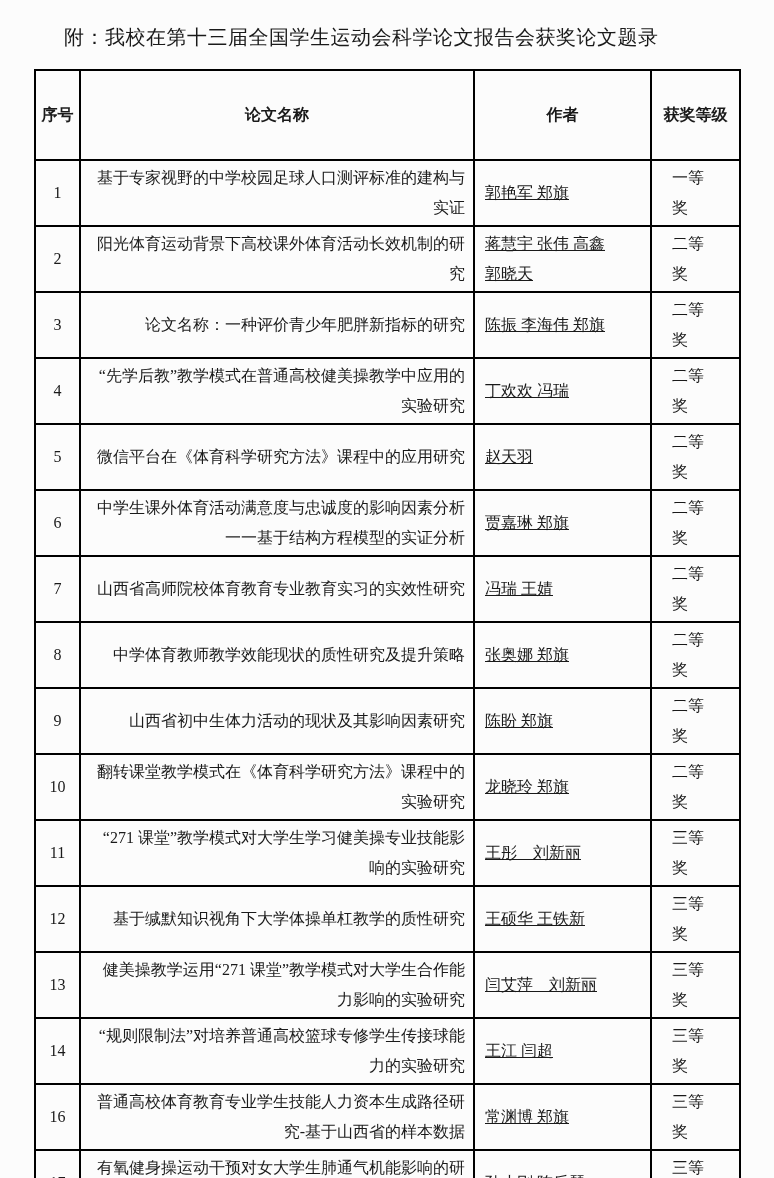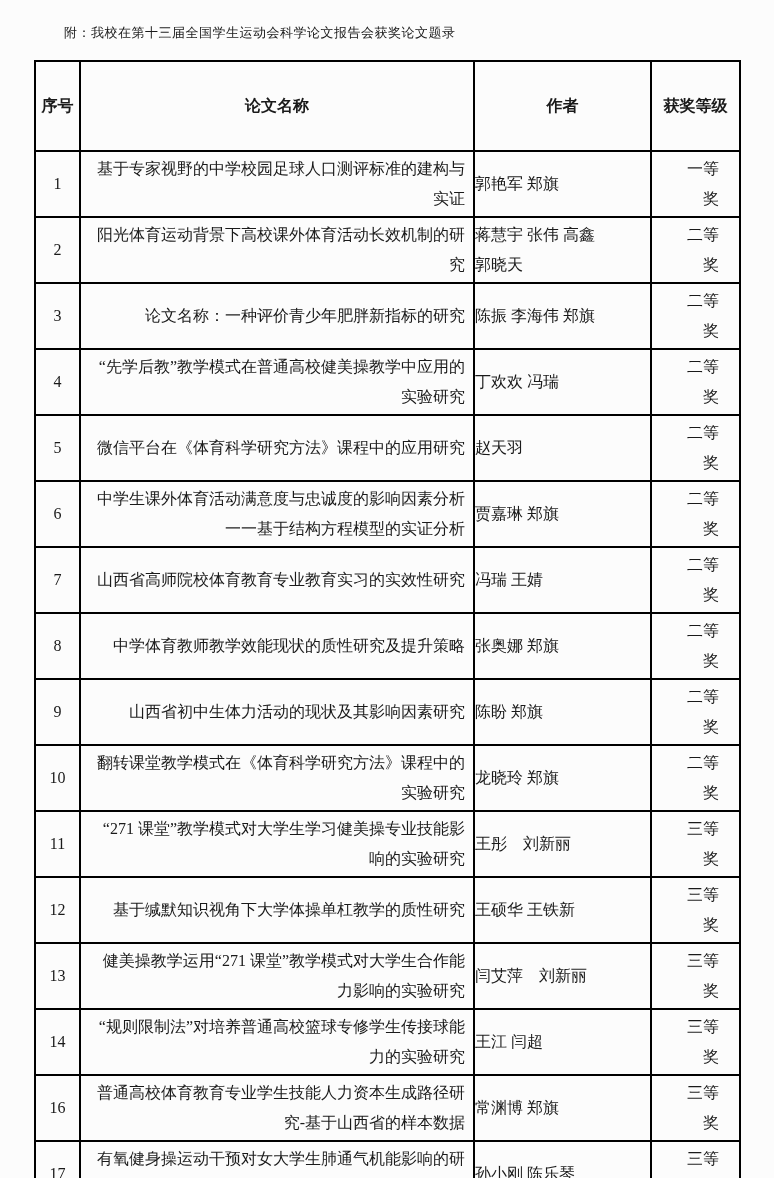--- a/index.html
+++ b/index.html
@@ -9,21 +9,21 @@
   body {
     width: 774px;
     height: 1178px;
     background: #fcfcfc;
     color: #1a1a1a;
     font-family: "Liberation Serif", "DejaVu Serif", serif;
     overflow: hidden;
   }
   .doc-title {
     margin: 24px 0 0 64px;
-    font-size: 13px;
+    font-size: 20px;
     letter-spacing: 0.5px;
     white-space: nowrap;
   }
   table.awards {
     border-collapse: collapse;
     table-layout: fixed;
     margin: 18px 0 0 34px;
     width: 705px;
   }
   table.awards th,
@@ -51,25 +51,26 @@
   td.c-index {
     text-align: center;
     padding: 2px 2px;
   }
   td.c-title {
     text-align: right;
     word-break: break-all;
   }
   td.c-authors {
     text-align: left;
-    padding-left: 0;
+    padding-left: 10px;
     word-break: keep-all;
+    text-decoration: underline;
   }
   td.c-award {
-    text-align: right;
+    text-align: left;
     padding: 2px 20px;
   }
 </style>
 </head>
 <body>
 
 <div class="page">
 
   <div class="doc-title">附：我校在第十三届全国学生运动会科学论文报告会获奖论文题录</div>
 

